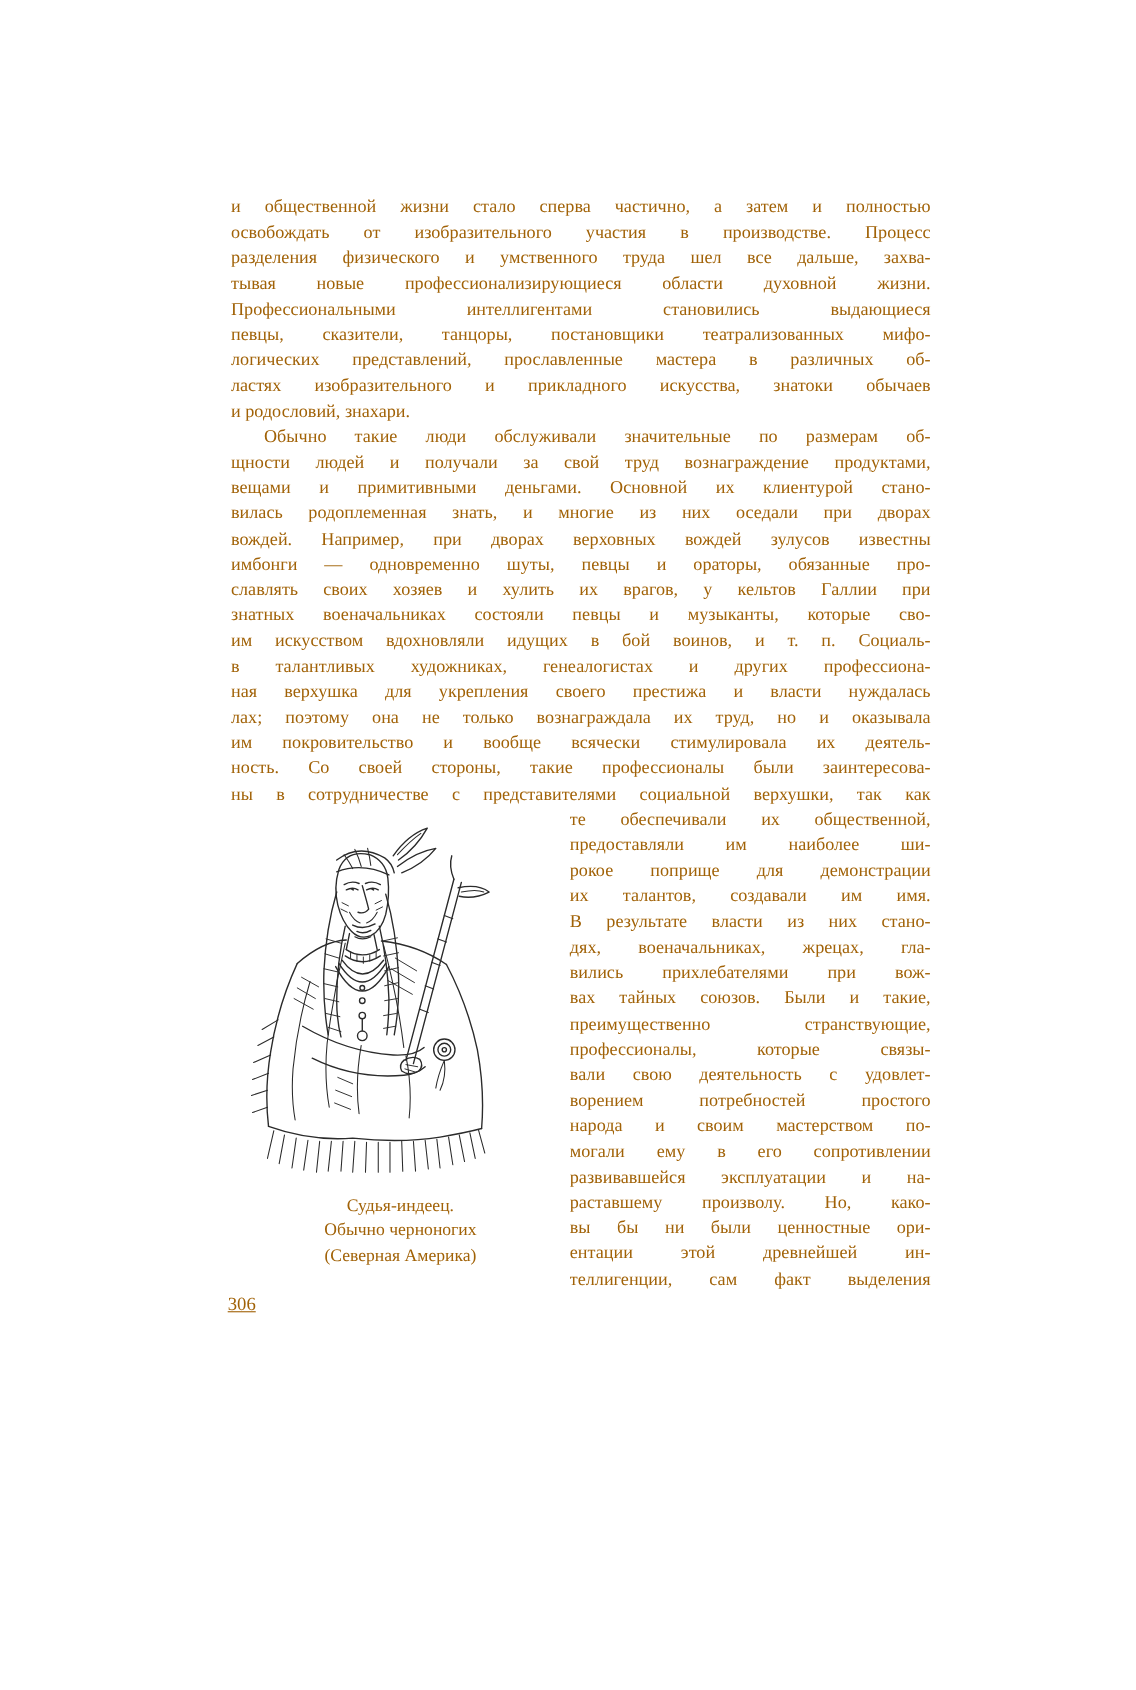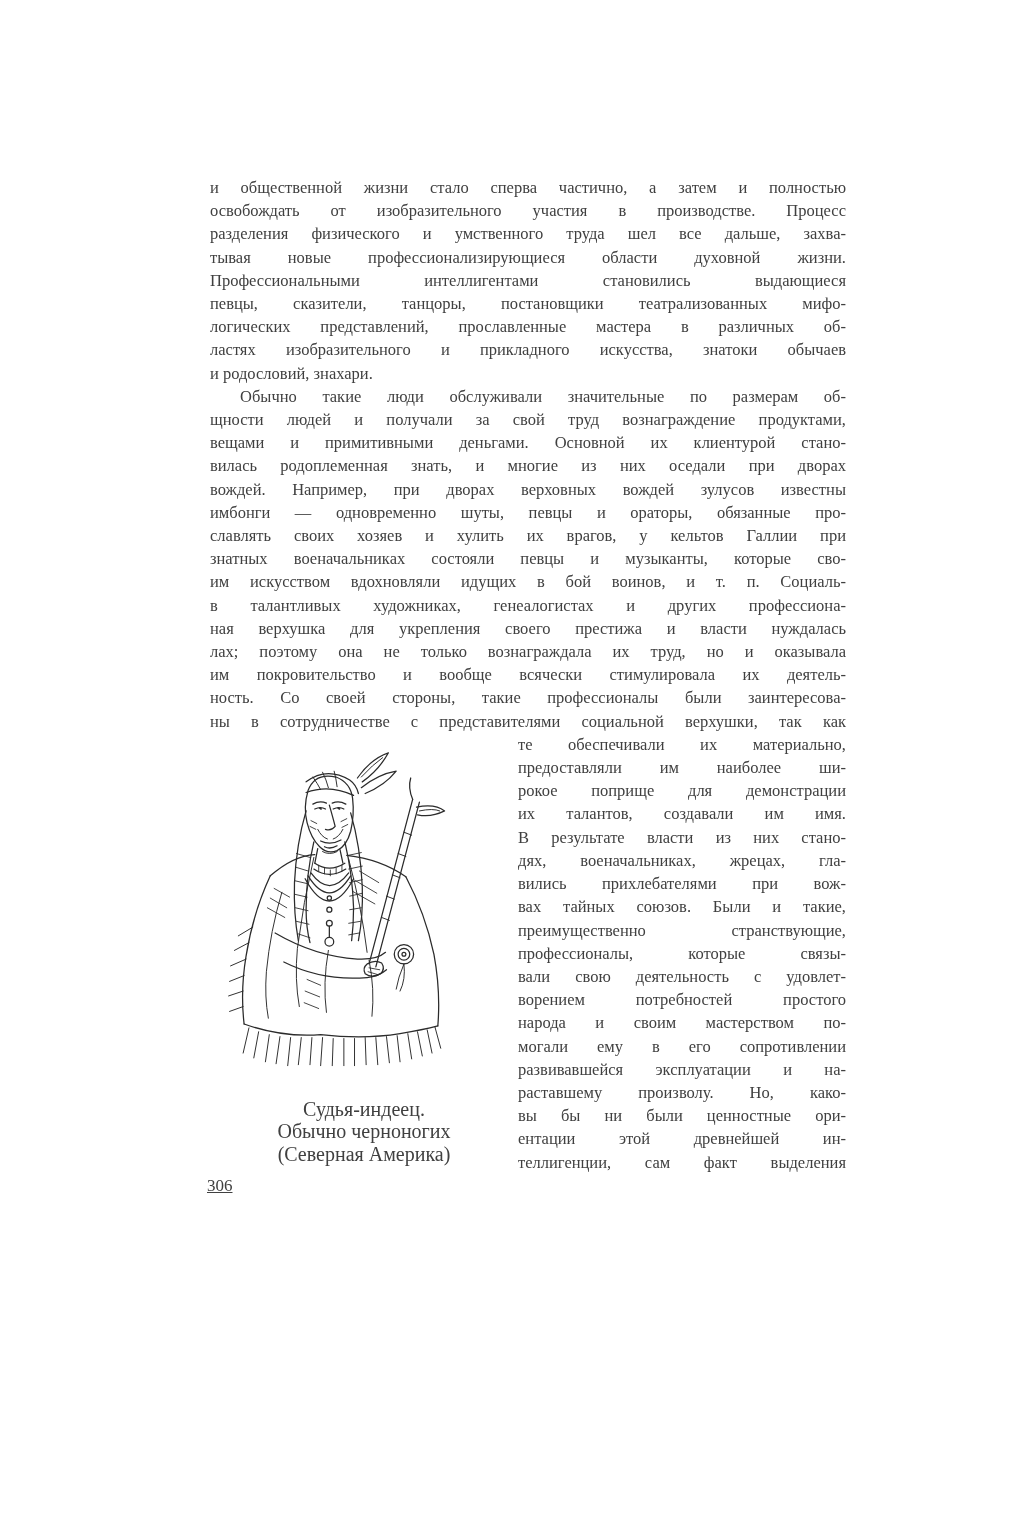--- a/index.html
+++ b/index.html
@@ -3,21 +3,21 @@
 <meta charset="utf-8">
 <style>
   * { box-sizing: border-box; }
   html, body { margin: 0; padding: 0; background: #ffffff; }
   .page {
     position: relative;
     width: 1033px;
     height: 1536px;
     background: #ffffff;
     font-family: "Liberation Serif", serif;
-    color: #404040;
+    color: #a16207;
     overflow: hidden;
   }
   .text-block {
     position: absolute;
     left: 210px;
     top: 176px;
     width: 636px;
     font-size: 16.5px;
     line-height: 23.2px;
   }
@@ -31,22 +31,22 @@
   .wrap-row { display: flex; }
   .figure {
     width: 308px;
     flex: none;
     margin: 0;
     padding-top: 12px;
   }
   .figure svg { display: block; margin: 2px 0 0 4px; }
   .wrap-text { flex: 1; min-width: 0; }
   .caption {
-    margin-top: 12px;
-    font-size: 20px;
+    margin-top: 0;
+    font-size: 16px;
     line-height: 22.5px;
   }
   .cline {
     text-align: center;
     text-align-last: center;
   }
   .page-number {
     position: absolute;
     left: 207px;
     top: 1176px;
@@ -168,21 +168,21 @@
           </g>
         </svg>
         <figcaption class="caption">
             <div class="cline">Судья-индеец.</div>
             <div class="cline">Обычно черноногих</div>
             <div class="cline">(Северная Америка)</div>
           </figcaption>
       </figure>
 
       <div class="wrap-text para">
-          <div class="tline">те обеспечивали их материально,</div>
+          <div class="tline">те обеспечивали их общественной,</div>
           <div class="tline">предоставляли им наиболее ши-</div>
           <div class="tline">рокое поприще для демонстрации</div>
           <div class="tline">их талантов, создавали им имя.</div>
           <div class="tline">В результате власти из них стано-</div>
           <div class="tline">дях, военачальниках, жрецах, гла-</div>
           <div class="tline">вились прихлебателями при вож-</div>
           <div class="tline">вах тайных союзов. Были и такие,</div>
           <div class="tline">преимущественно странствующие,</div>
           <div class="tline">профессионалы, которые связы-</div>
           <div class="tline">вали свою деятельность с удовлет-</div>

